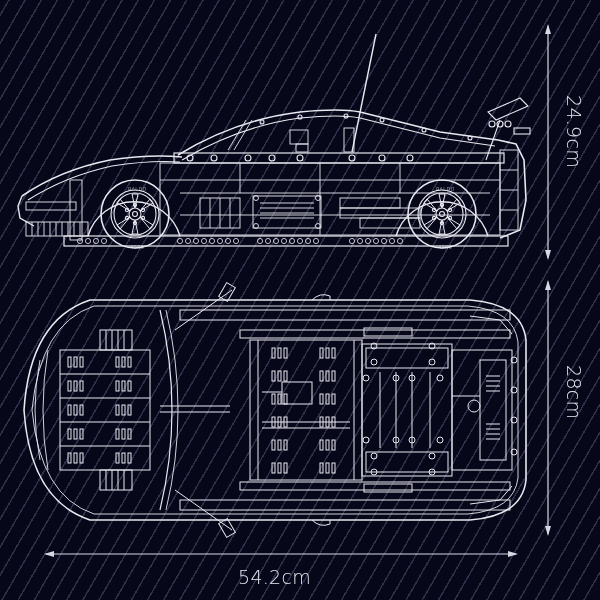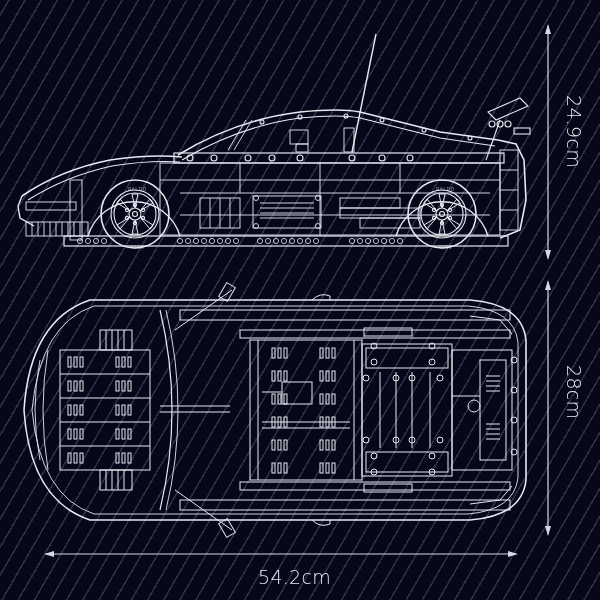--- a/index.html
+++ b/index.html
@@ -349,13 +349,13 @@
   </g>
 </svg>
 
 <div class="dim-label" style="font-size:5px;left:128px;top:186px;">BALDO</div>
 <div class="dim-label" style="font-size:5px;left:130px;top:244px;">4606</div>
 <div class="dim-label" style="font-size:5px;left:436px;top:186px;">BALDO</div>
 <div class="dim-label" style="font-size:5px;left:438px;top:244px;">4606</div>
 
 <div class="dim-label vlabel" style="left:585px;top:95px;">24.9cm</div>
 <div class="dim-label vlabel" style="left:585px;top:365px;">28cm</div>
-<div class="dim-label" style="left:238px;top:566px;margin-left:20px;">54.2cm</div>
+<div class="dim-label" style="left:238px;top:566px;">54.2cm</div>
 
 </body></html>

